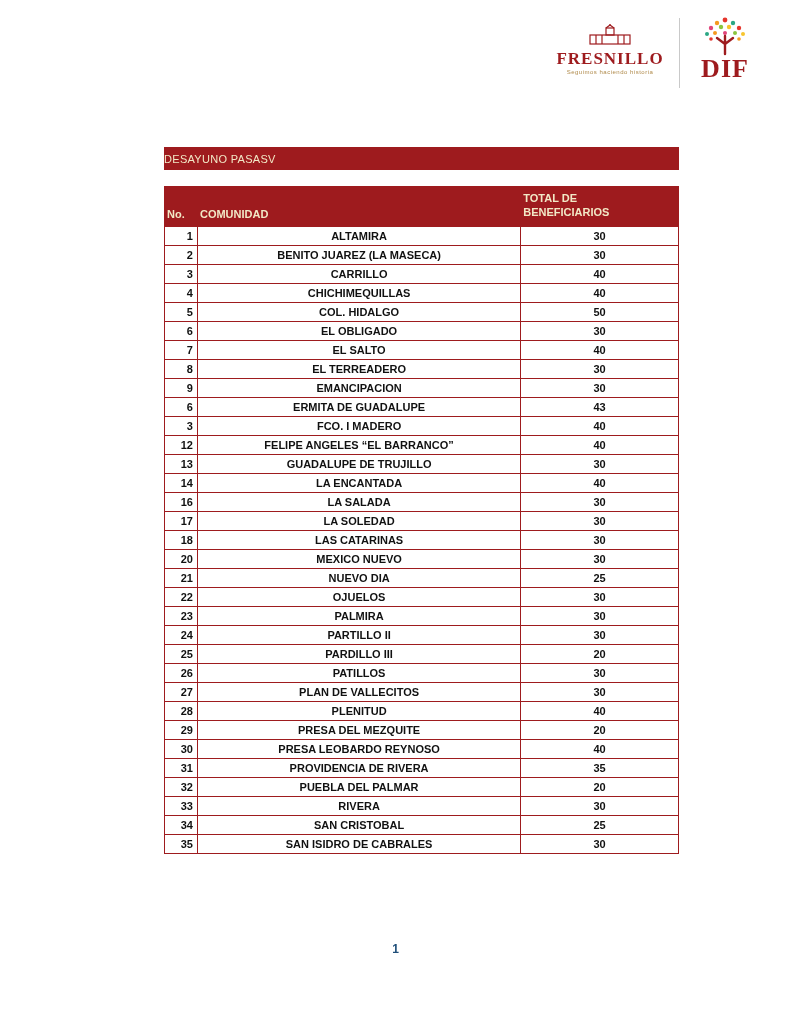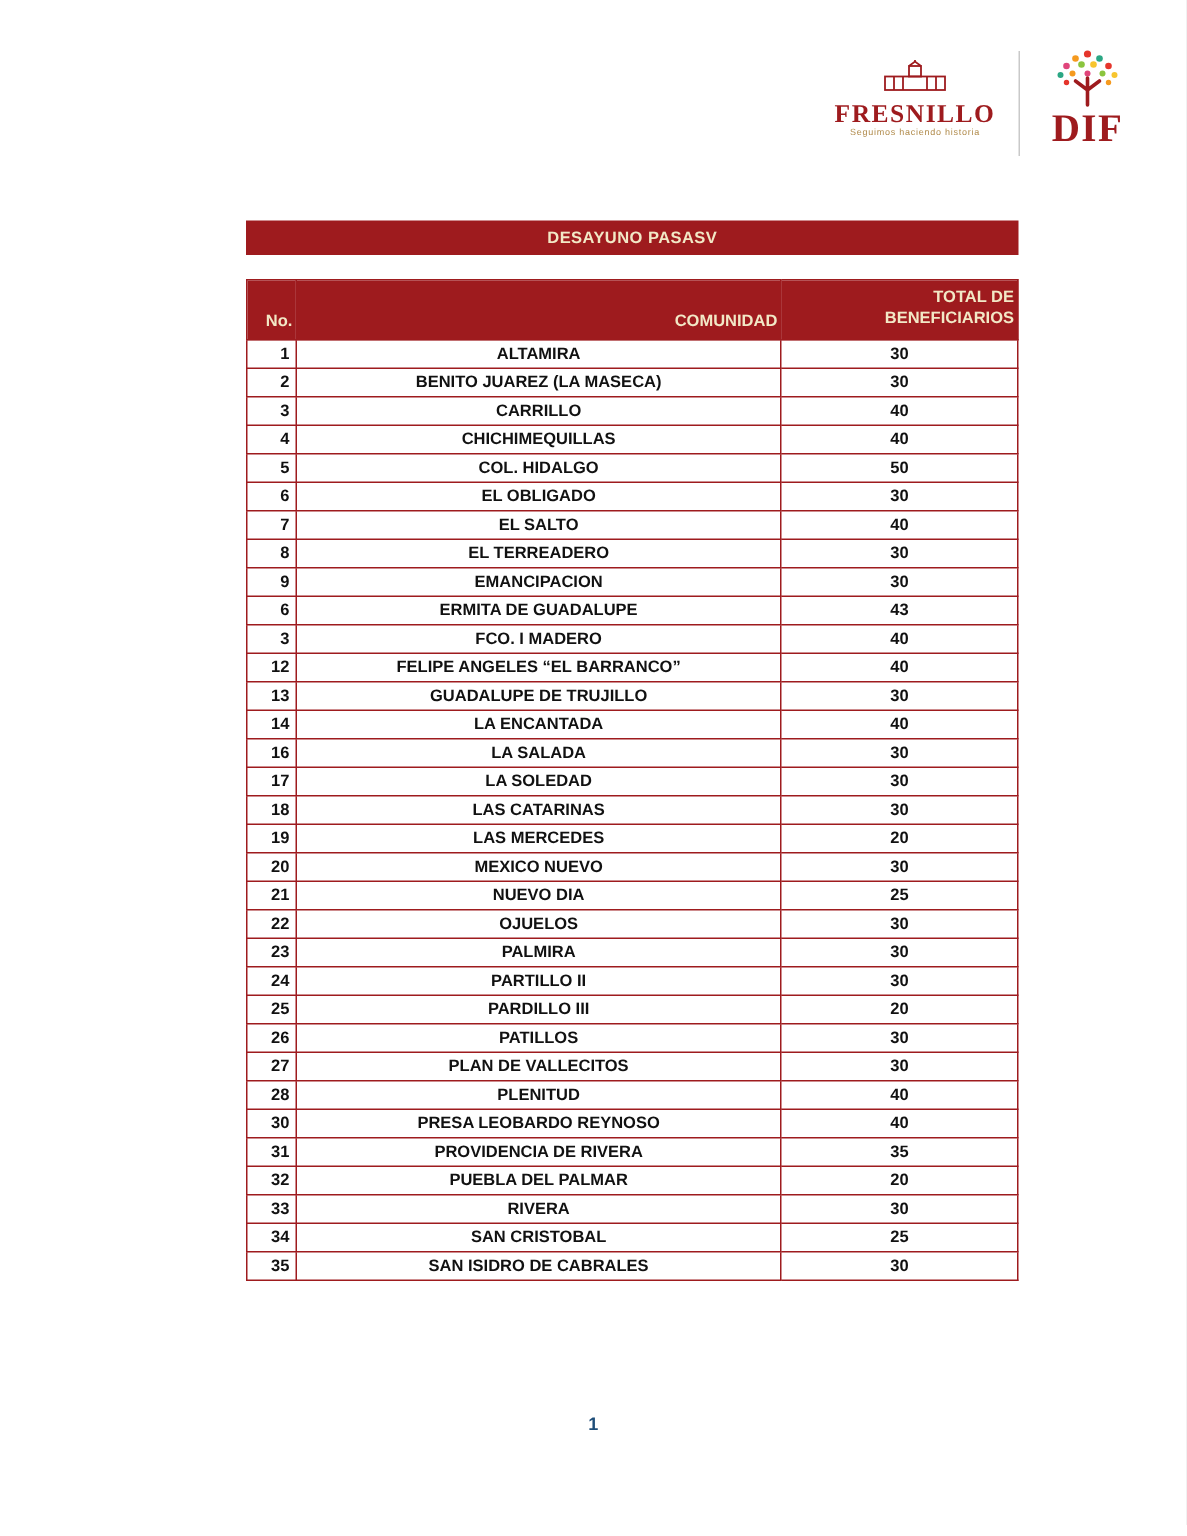--- a/index.html
+++ b/index.html
@@ -12,21 +12,21 @@
   .page{
     position:relative;
     width:791px;height:1024px;
     margin:0 auto;
     background:#ffffff;
     font-family:"Liberation Sans", sans-serif;
     overflow:hidden;
   }
 
   
-  .logo-area{position:absolute;top:30px;right:30px;width:210px;height:78px;}
+  .logo-area{position:absolute;top:14px;right:30px;width:210px;height:78px;}
   .fresnillo{
     position:absolute;left:0;top:10px;width:118px;text-align:center;color:var(--maroon);
   }
   .fresnillo .word{
     font-family:"Liberation Serif", serif;
     font-weight:bold;font-size:17px;letter-spacing:1px;line-height:1;
   }
   .fresnillo .tag{
     font-size:6px;color:#b08a4a;margin-top:2px;letter-spacing:.5px;
   }
@@ -38,42 +38,42 @@
   }
   .dif .word{
     font-family:"Liberation Serif", serif;
     font-weight:bold;font-size:26px;line-height:1;margin-top:-4px;letter-spacing:1px;
   }
 
   
   .banner{
     position:absolute;left:164px;top:147px;width:515px;height:23px;
     background:var(--maroon);
-    display:flex;align-items:center;justify-content:center;
+    display:flex;align-items:center;
     color:var(--banner-text);
-    font-size:11px;font-weight:bold;letter-spacing:.3px;
+    font-size:11px;font-weight:normal;letter-spacing:.3px;
   }
 
   
   table.community{
     position:absolute;left:164px;top:186px;width:515px;
     border-collapse:collapse;
     font-size:11px;font-weight:bold;color:#111;
   }
   table.community th, table.community td{
     border:1px solid var(--maroon);
   }
   table.community thead th{
     background:var(--maroon);
     color:var(--banner-text);
     font-size:11px;font-weight:bold;
     height:40px;
     vertical-align:bottom;
     padding:0 2px 4px 2px;
-    text-align:right;
+    text-align:left;
     line-height:1.25;
   }
   table.community thead th.th-total{vertical-align:middle;padding-bottom:2px;}
   table.community td{
     height:19px;padding:0 4px;background:#fff;
   }
   col.c-no{width:33px;}
   col.c-com{width:324px;}
   col.c-tot{width:158px;}
   td.cell-no{text-align:right;padding-right:5px;}
@@ -259,25 +259,20 @@
       <td class="cell-com">LA SOLEDAD</td>
       <td class="cell-tot">30</td>
     </tr>
 
     <tr>
       <td class="cell-no">18</td>
       <td class="cell-com">LAS CATARINAS</td>
       <td class="cell-tot">30</td>
     </tr>
 
-    <tr>
-      <td class="cell-no">19</td>
-      <td class="cell-com">LAS MERCEDES</td>
-      <td class="cell-tot">20</td>
-    </tr>
 
     <tr>
       <td class="cell-no">20</td>
       <td class="cell-com">MEXICO NUEVO</td>
       <td class="cell-tot">30</td>
     </tr>
 
     <tr>
       <td class="cell-no">21</td>
       <td class="cell-com">NUEVO DIA</td>
@@ -319,20 +314,25 @@
       <td class="cell-com">PLAN DE VALLECITOS</td>
       <td class="cell-tot">30</td>
     </tr>
 
     <tr>
       <td class="cell-no">28</td>
       <td class="cell-com">PLENITUD</td>
       <td class="cell-tot">40</td>
     </tr>
 
+    <tr>
+      <td class="cell-no">29</td>
+      <td class="cell-com">PRESA DEL MEZQUITE</td>
+      <td class="cell-tot">20</td>
+    </tr>
 
     <tr>
       <td class="cell-no">30</td>
       <td class="cell-com">PRESA LEOBARDO REYNOSO</td>
       <td class="cell-tot">40</td>
     </tr>
 
     <tr>
       <td class="cell-no">31</td>
       <td class="cell-com">PROVIDENCIA DE RIVERA</td>

